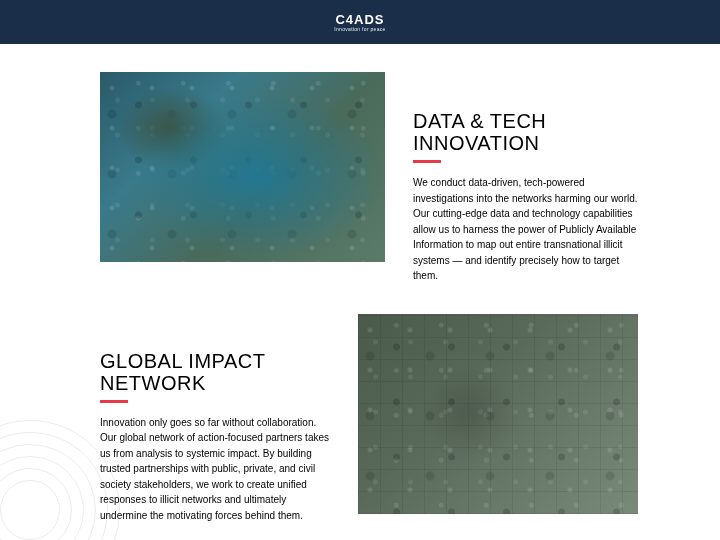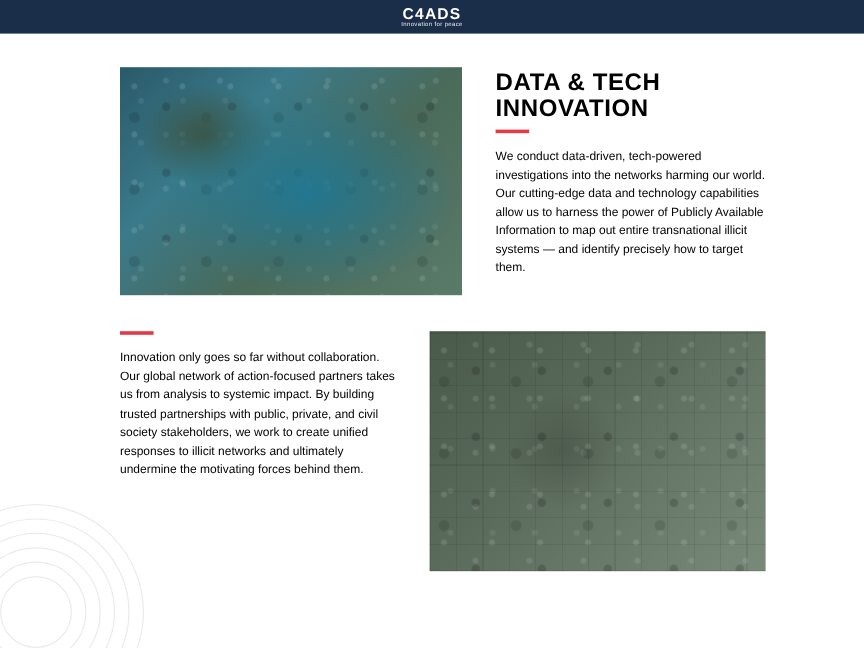--- a/index.html
+++ b/index.html
@@ -6,21 +6,21 @@
   body {
     width: 720px;
     height: 540px;
     font-family: -apple-system, BlinkMacSystemFont, "Segoe UI", Arial, sans-serif;
     background: #fff;
     overflow: hidden;
     position: relative;
   }
   .topbar {
     width: 100%;
-    height: 28px;
+    height: 44px;
     background: #1a2e4a;
     display: flex;
     align-items: center;
     justify-content: center;
   }
   .logo {
     color: #fff;
     text-align: center;
     line-height: 1;
   }
@@ -88,26 +88,27 @@
     inset: 0;
     background:
       repeating-linear-gradient(0deg, rgba(0,0,0,0.08) 0 1px, transparent 1px 22px),
       repeating-linear-gradient(90deg, rgba(0,0,0,0.08) 0 1px, transparent 1px 22px),
       radial-gradient(circle 70px at 40% 50%, rgba(0,0,0,0.15), transparent 70%);
   }
   .text-col { flex: 1; min-width: 0; }
   .text-col-1 { padding-top: 2px; max-width: 225px; }
   .text-col-2 { max-width: 230px; }
   h2 {
-    font-weight: 700;
+    font-weight: 400;
     font-size: 20px;
     line-height: 1.1;
     letter-spacing: 0.5px;
     color: #000;
     margin-bottom: 6px;
+    margin-top: 36px;
   }
   .underline {
     width: 28px;
     height: 3px;
     background: #e63946;
     margin-bottom: 12px;
   }
   .body-text {
     font-size: 10px;
     line-height: 1.55;
@@ -146,20 +147,21 @@
     <div class="img-box img-1" aria-label="satellite-coastal-city"></div>
     <div class="text-col text-col-1">
       <h2>DATA &amp; TECH INNOVATION</h2>
       <div class="underline"></div>
       <p class="body-text">We conduct data-driven, tech-powered investigations into the networks harming our world. Our cutting-edge data and technology capabilities allow us to harness the power of Publicly Available Information to map out entire transnational illicit systems — and identify precisely how to target them.</p>
     </div>
   </div>
 
   <div class="section section-2">
     <div class="text-col text-col-2">
+      <h2>GLOBAL IMPACT NETWORK</h2>
       <div class="underline"></div>
       <p class="body-text">Innovation only goes so far without collaboration. Our global network of action-focused partners takes us from analysis to systemic impact. By building trusted partnerships with public, private, and civil society stakeholders, we work to create unified responses to illicit networks and ultimately undermine the motivating forces behind them.</p>
     </div>
     <div class="img-box img-2" aria-label="satellite-suburban-grid"></div>
   </div>
 
 </div>
 
 <div class="contour">
   <div style="inset:0"></div>

